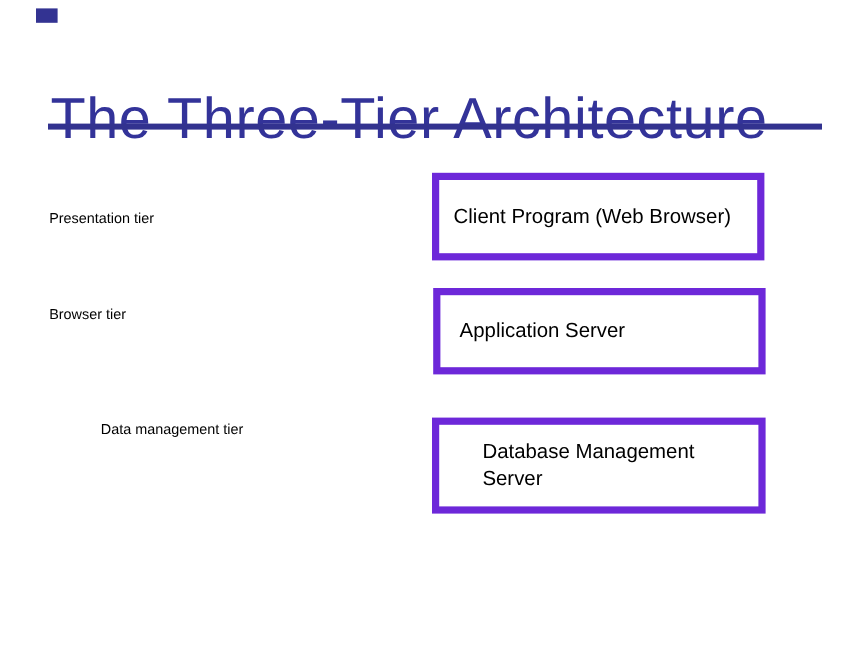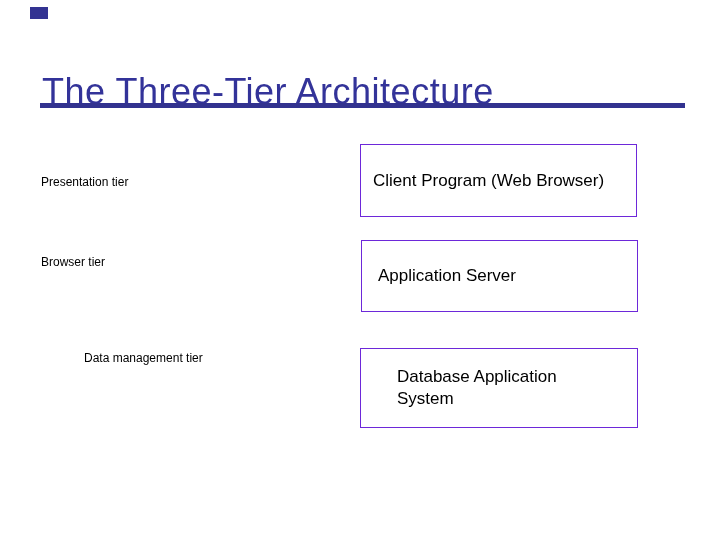--- a/index.html
+++ b/index.html
@@ -21,21 +21,21 @@
     left: 30px;
     top: 7px;
     width: 18px;
     height: 12px;
     background: #333392;
   }
   .slide-title {
     position: absolute;
     left: 42px;
     top: 46px;
-    font-size: 36px;
+    font-size: 48px;
     line-height: 44px;
     font-weight: 400;
     color: #333399;
     white-space: nowrap;
     letter-spacing: 0.5px;
   }
   .title-rule {
     position: absolute;
     left: 40px;
     top: 103px;
@@ -49,21 +49,21 @@
     font-size: 12px;
     line-height: 22px;
     color: #000000;
   }
   .tier-label.l1 { top: 171px; }
   .tier-label.l2 { top: 251px; }
   .tier-label.l3 { top: 347px; width: 160px; margin-left: 43px; }
   .diagram-node {
     position: absolute;
     box-sizing: border-box;
-    border: 1px solid #6d28d9;
+    border: 6px solid #6d28d9;
     background: #ffffff;
     display: flex;
     align-items: center;
     font-size: 17px;
     line-height: 22px;
     color: #000000;
   }
   .diagram-node.n1 { left: 360px; top: 144px; width: 277px; height: 73px; padding-left: 12px; }
   .diagram-node.n2 { left: 361px; top: 240px; width: 277px; height: 72px; padding-left: 16px; }
   .diagram-node.n3 { left: 360px; top: 348px; width: 278px; height: 80px; padding-left: 36px; }
@@ -85,16 +85,16 @@
     <span class="node-text">Client Program (Web Browser)</span>
   </div>
 
   <div class="tier-label l2">Browser tier</div>
   <div class="diagram-node n2">
     <span class="node-text">Application Server</span>
   </div>
 
   <div class="tier-label l3">Data management tier</div>
   <div class="diagram-node n3">
-    <span class="node-text">Database Application System</span>
+    <span class="node-text">Database Management Server</span>
   </div>
 
 </div>
 
 </body></html>

